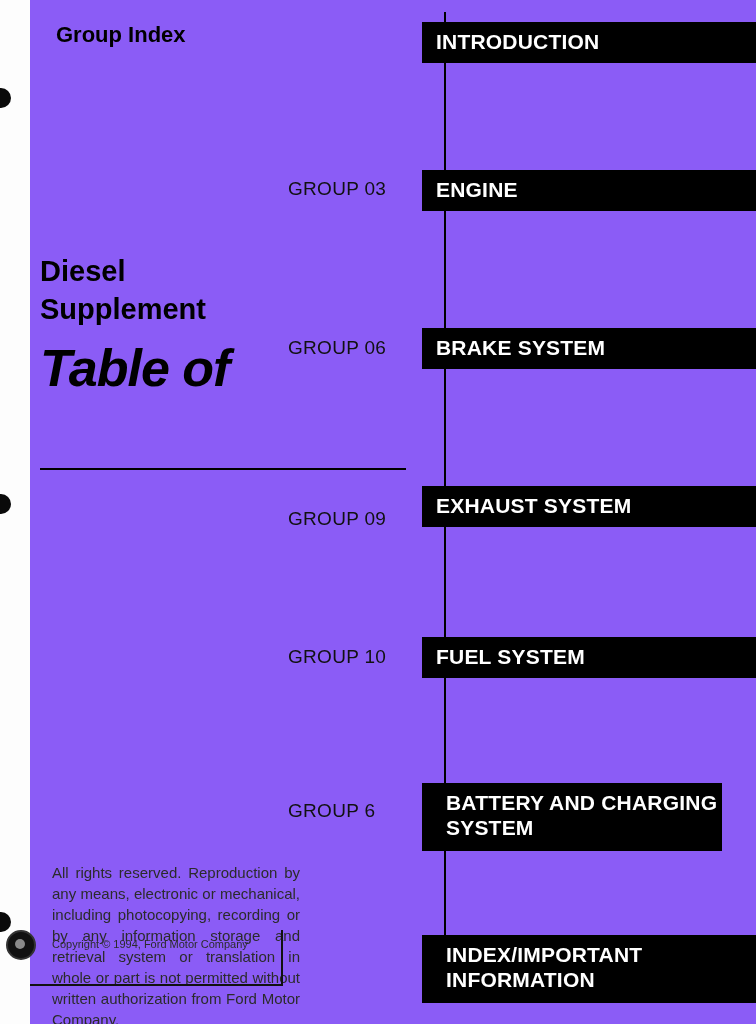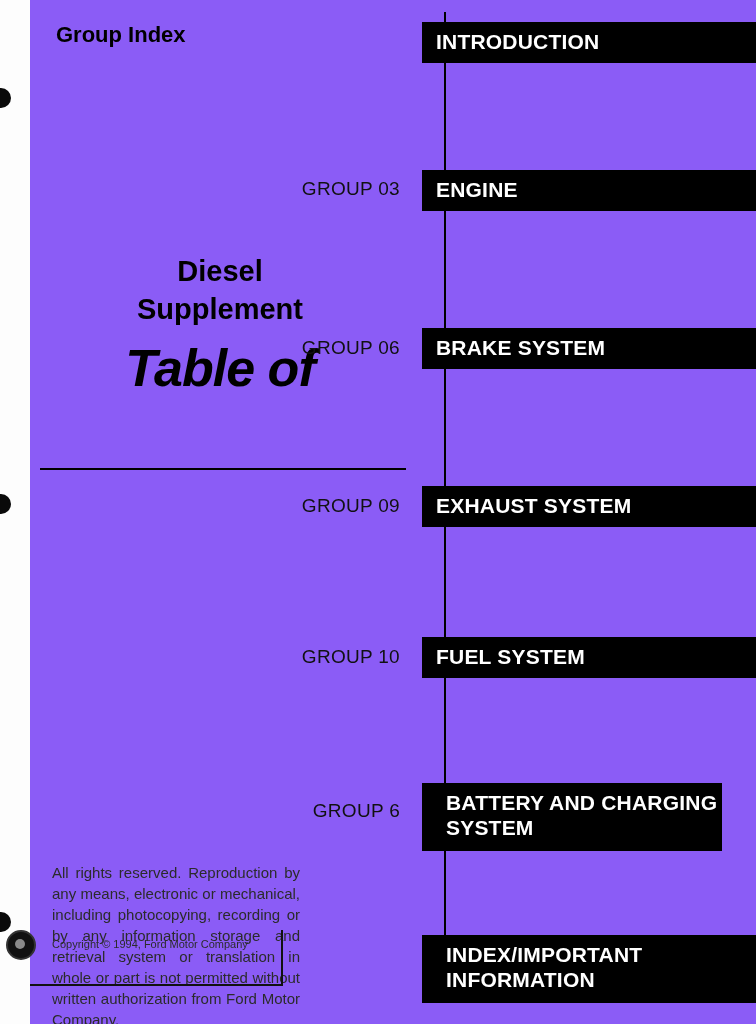--- a/index.html
+++ b/index.html
@@ -88,21 +88,20 @@
     font-size: 22px;
     font-weight: 700;
     letter-spacing: 0px;
   }
 
   .title-block {
     position: absolute;
     left: 40px;
     top: 252px;
     width: 360px;
-    text-align: center;
   }
   .title-block .t-diesel {
     font-size: 29px;
     font-weight: 700;
     line-height: 38px;
   }
   .title-block .t-toc {
     margin-top: 14px;
     font-size: 52px;
     font-weight: 700;
@@ -164,21 +163,21 @@
   }
   .row {
     position: absolute;
     left: 288px;
     width: 468px;
   }
   .row .grp-label {
     position: absolute;
     left: 0;
     width: 112px;
-    text-align: right;
+    text-align: left;
     font-size: 19px;
     letter-spacing: 0.3px;
     color: #111;
   }
   .row .bar {
     position: absolute;
     left: 134px;
     width: 622px;
     background: #000000;
     color: #ffffff;
@@ -236,21 +235,21 @@
       <div class="grp-label" style="top:178px">GROUP 03</div>
       <div class="bar" style="top:170px">ENGINE</div>
     </div>
 
     <div class="row" style="top:0">
       <div class="grp-label" style="top:337px">GROUP 06</div>
       <div class="bar" style="top:328px">BRAKE SYSTEM</div>
     </div>
 
     <div class="row" style="top:0">
-      <div class="grp-label" style="top:495px">GROUP 09</div>
+      <div class="grp-label" style="top:508px">GROUP 09</div>
       <div class="bar" style="top:486px">EXHAUST SYSTEM</div>
     </div>
 
     <div class="row" style="top:0">
       <div class="grp-label" style="top:646px">GROUP 10</div>
       <div class="bar" style="top:637px">FUEL SYSTEM</div>
     </div>
 
     <div class="row two-line" style="top:0">
       <div class="grp-label" style="top:800px">GROUP 6</div>

